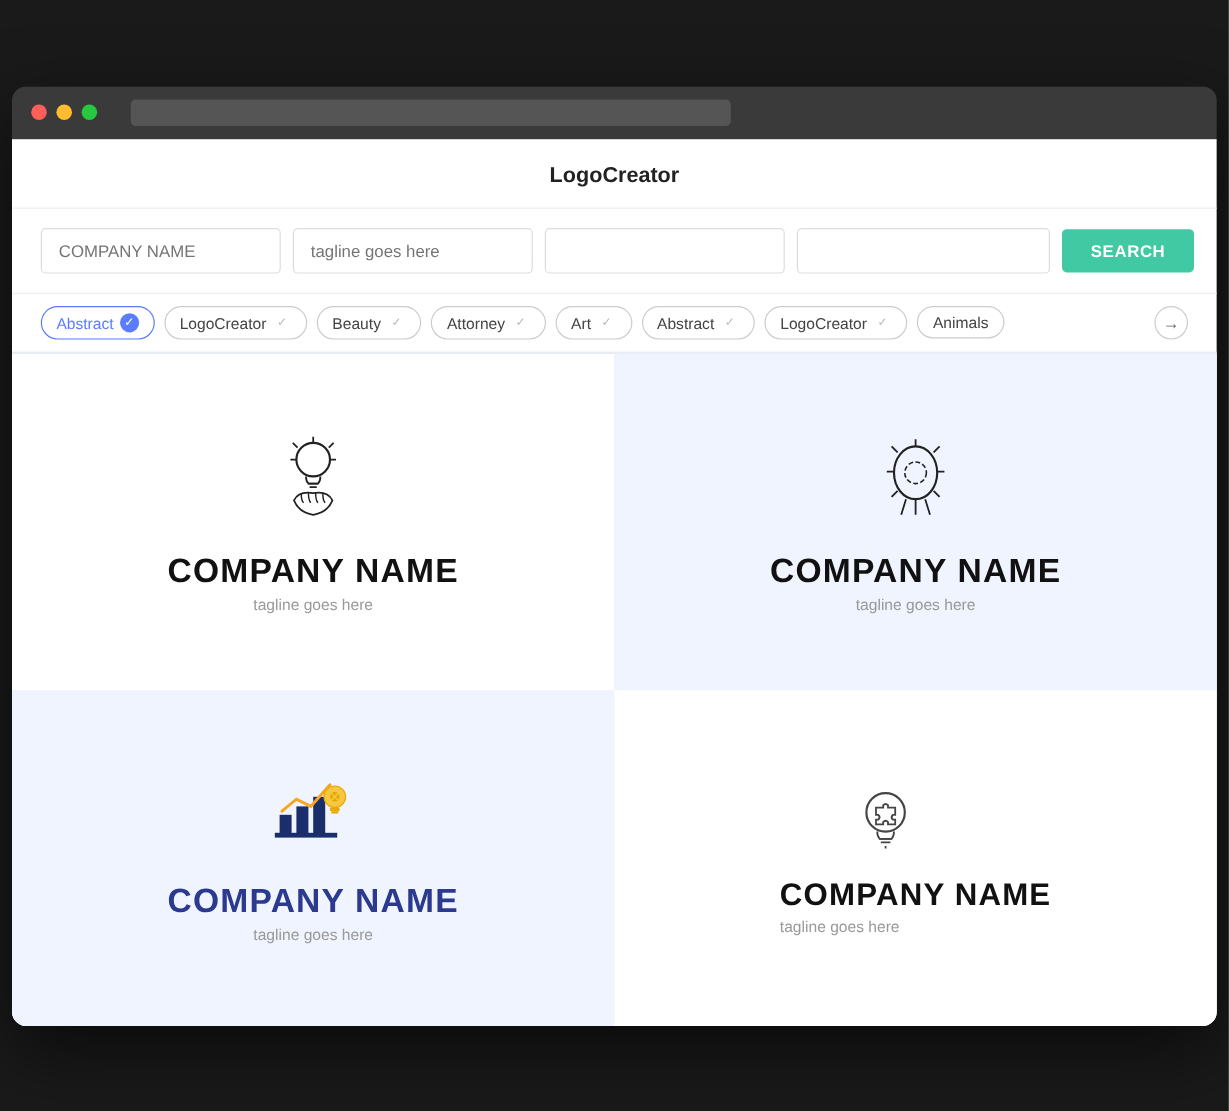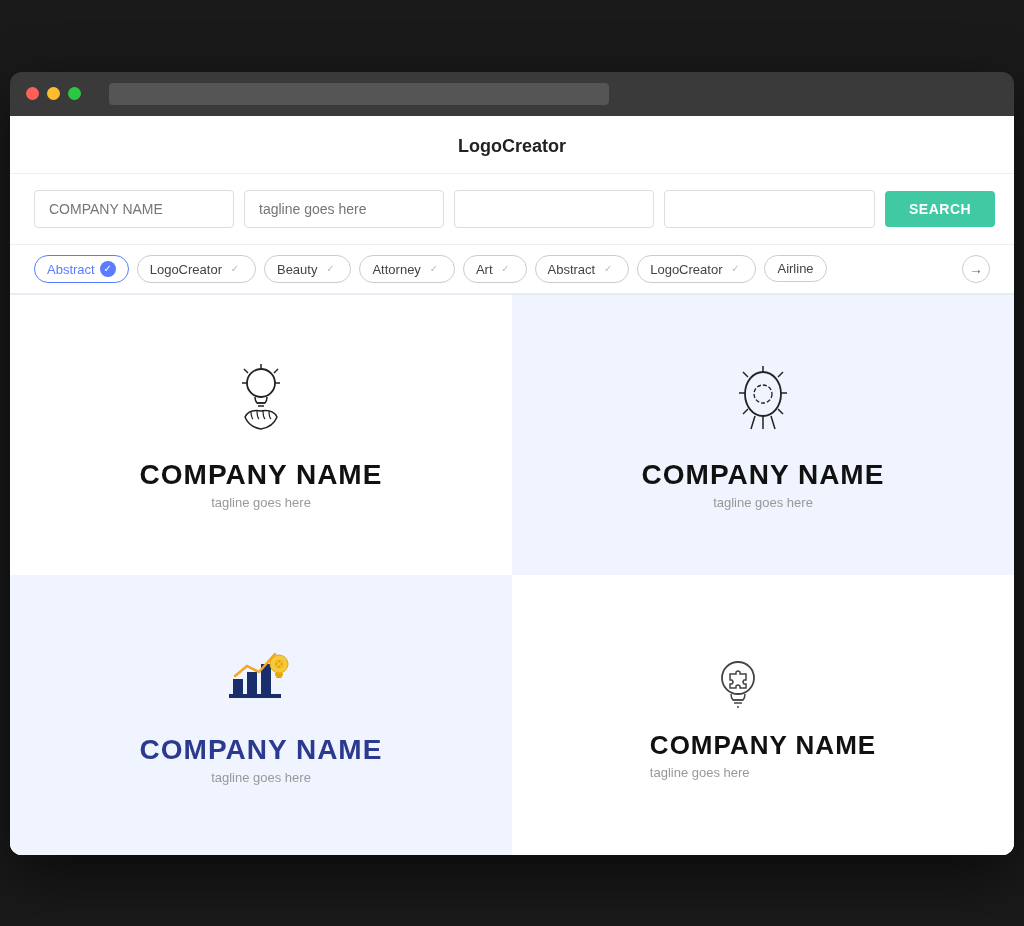--- a/index.html
+++ b/index.html
@@ -241,21 +241,21 @@
         <span>Abstract</span>
         <span class="check-icon">✓</span>
       </div>
 
       <div class="category-chip">
         <span>LogoCreator</span>
         <span class="check-icon">✓</span>
       </div>
 
       <div class="category-chip">
-        <span>Airline</span>
+        <span>Animals</span>
       </div>
 
       <div class="nav-arrow">→</div>
     </div>
 
     <div class="logo-grid">
 
       <div class="logo-card logo-card-1">
         <div class="logo-icon-area">
           <svg width="80" height="80" viewBox="0 0 80 80" fill="none" xmlns="http://www.w3.org/2000/svg">

